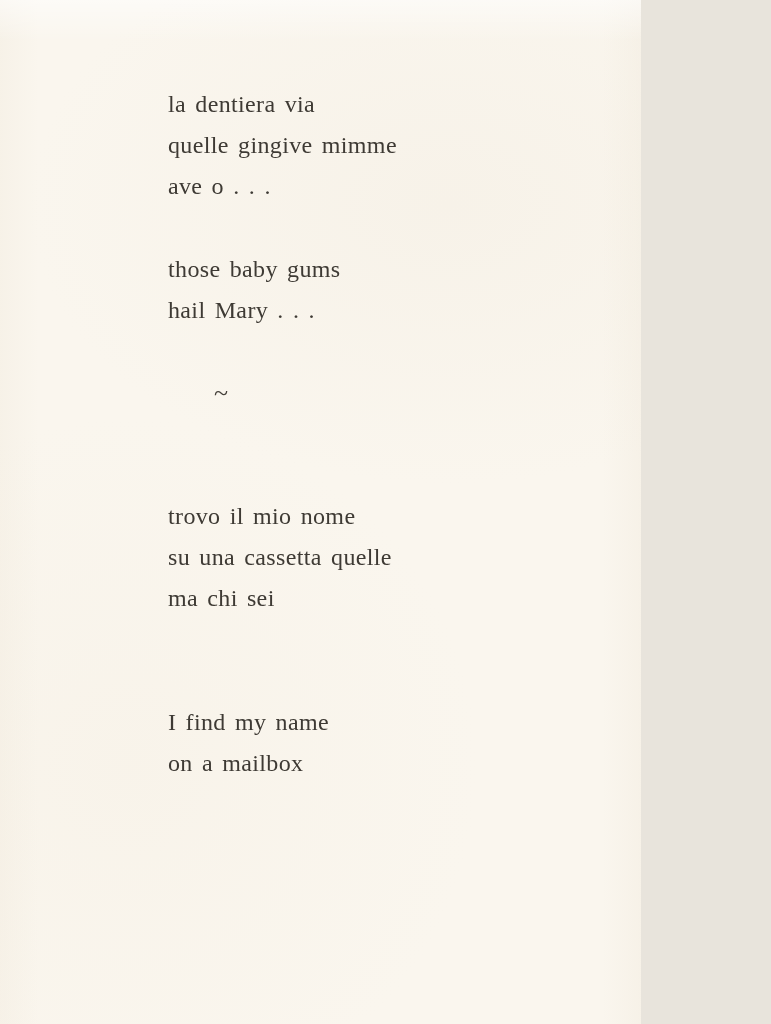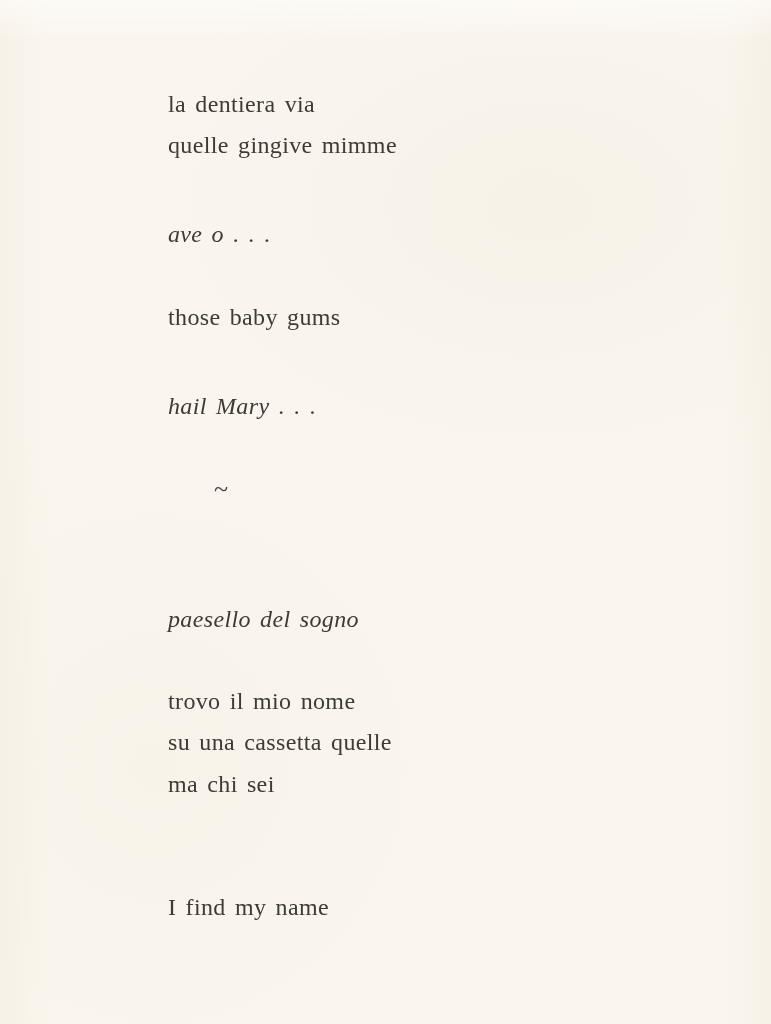--- a/index.html
+++ b/index.html
@@ -2,21 +2,21 @@
 <html><head>
 <meta charset="utf-8">
 <style>
   html, body {
     margin: 0;
     padding: 0;
     background: #e8e4dc;
   }
   .page {
     position: relative;
-    width: 771px;
+    width: 641px;
     height: 1024px;
     margin: 0;
     overflow: hidden;
     background-color: #faf6ee;
     
     background-image:
       linear-gradient(180deg, rgba(255,255,255,0.55) 0%, rgba(255,255,255,0.0) 4%),
       linear-gradient(90deg, rgba(240,233,220,0.35) 0%, rgba(255,255,255,0.0) 6%, rgba(255,255,255,0.0) 94%, rgba(240,233,220,0.35) 100%),
       radial-gradient(ellipse 600px 400px at 70% 20%, rgba(244,238,227,0.5), rgba(244,238,227,0) 70%),
       radial-gradient(ellipse 500px 500px at 20% 75%, rgba(246,240,229,0.45), rgba(246,240,229,0) 70%);
@@ -36,22 +36,20 @@
   .line {
     height: 41.2px;
     display: flex;
     align-items: center;
     white-space: pre;
   }
   .gap {
     height: 41.2px;
   }
   .it {
-    font-style: italic;
-    margin-top: 48px;
   }
   .sep {
     padding-left: 46px;
     font-size: 26px;
     color: #45413b;
   }
 </style>
 </head>
 <body>
 
@@ -66,29 +64,29 @@
 
     <div class="line">those baby gums</div>
     <div class="line it">hail Mary . . .</div>
 
     <div class="gap"></div>
 
     <div class="line sep">~</div>
 
     <div class="gap"></div>
 
-    <div class="line it">paesello del sogno</div>
 
     <div class="gap"></div>
 
     <div class="line">trovo il mio nome</div>
     <div class="line">su una cassetta quelle</div>
     <div class="line">ma chi sei</div>
 
     <div class="gap"></div>
 
 
     <div class="gap"></div>
 
     <div class="line">I find my name</div>
+    <div class="line">on a mailbox</div>
 
   </div>
 </div>
 
 </body></html>

